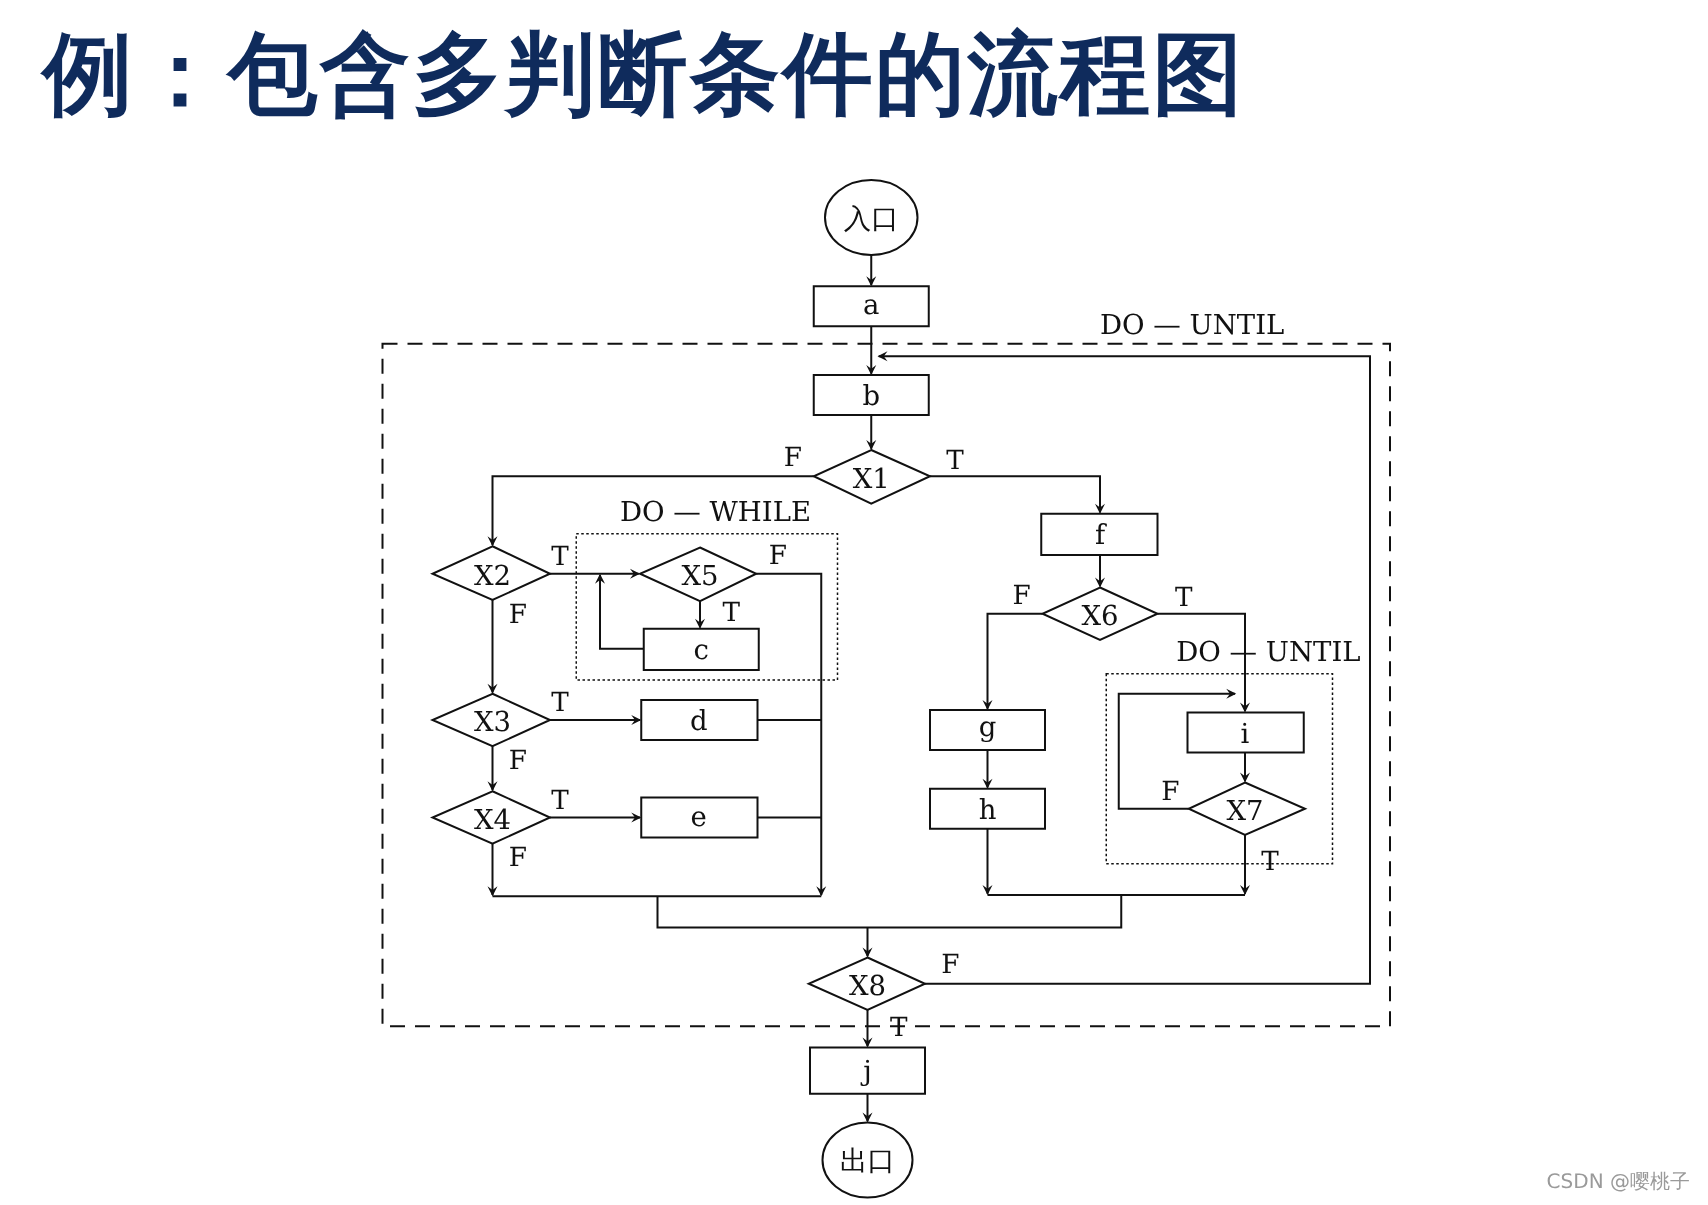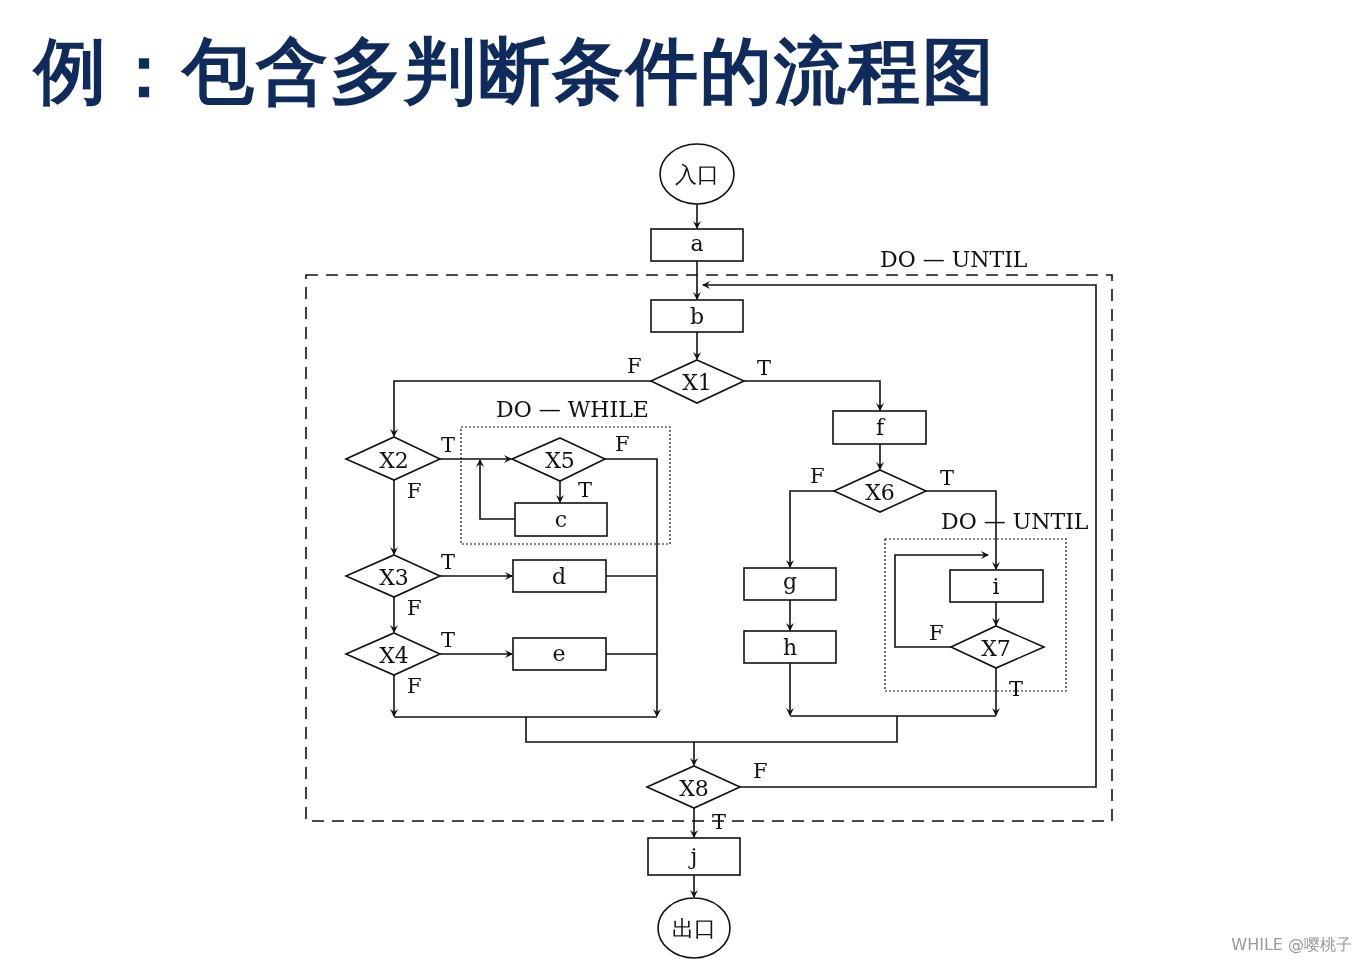--- a/index.html
+++ b/index.html
@@ -1,17 +1,17 @@
 <!DOCTYPE html>
 <html><head>
 <meta charset="utf-8">
 <style>
   html, body { margin:0; padding:0; background:#ffffff; }
   body { width:1366px; height:964px; position:relative; overflow:hidden; font-family:"DejaVu Sans", sans-serif; }
-  .title { position:absolute; left:34px; top:14px; font-family:"DejaVu Sans", sans-serif; font-weight:bold; font-size:72px; color:#0f2b5c; letter-spacing:2px; line-height:90px; white-space:nowrap;margin-top:12px; }
+  .title { position:absolute; left:34px; top:14px; font-family:"DejaVu Sans", sans-serif; font-weight:bold; font-size:72px; color:#0f2b5c; letter-spacing:2px; line-height:90px; white-space:nowrap; }
   svg { position:absolute; left:0; top:0; }
   .node-text { font-family:"DejaVu Serif", serif; font-size:22px; fill:#111; }
   .lbl { font-family:"DejaVu Serif", serif; font-size:21px; fill:#111; }
   .loop-lbl { font-family:"DejaVu Serif", serif; font-size:22px; fill:#111; }
   .wm { position:absolute; right:14px; bottom:8px; font-family:"DejaVu Sans", sans-serif; font-size:16px; color:#9a9a9a; }
 </style>
 </head>
 <body>
 
 <div class="title">例：包含多判断条件的流程图</div>
@@ -132,13 +132,13 @@
   <text class="lbl" x="441" y="647">T</text>
   <text class="lbl" x="407" y="693">F</text>
   <text class="lbl" x="810" y="483">F</text>
   <text class="lbl" x="940" y="485">T</text>
   <text class="lbl" x="929" y="640">F</text>
   <text class="lbl" x="1009" y="696">T</text>
   <text class="lbl" x="753" y="778">F</text>
   <text class="lbl" x="712" y="829">T</text>
 </svg>
 
-<div class="wm">WHILE @嘤桃子</div>
+<div class="wm">CSDN @嘤桃子</div>
 
 </body></html>

